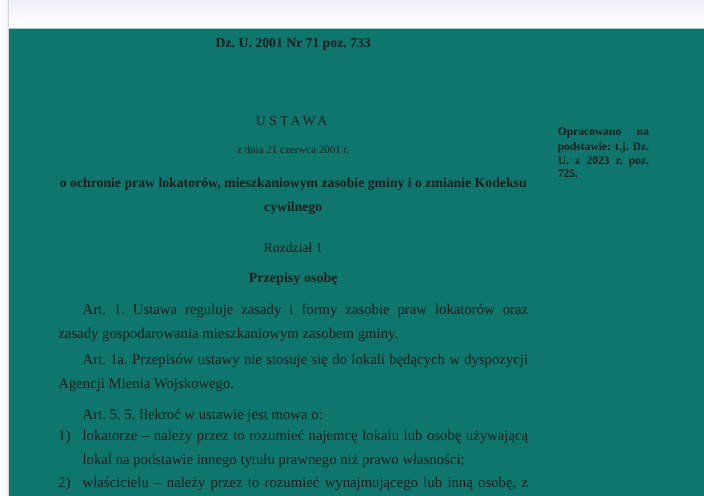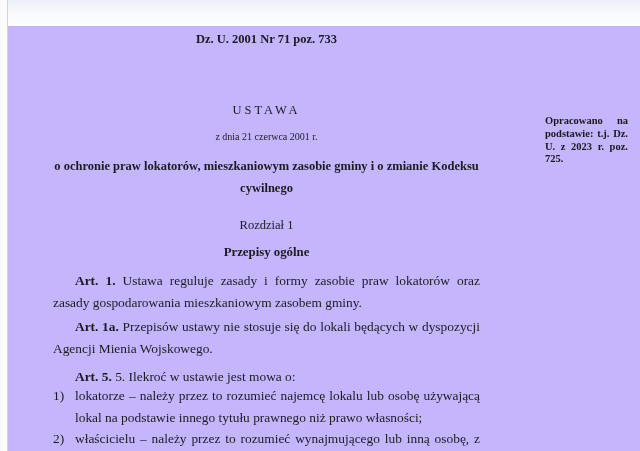--- a/index.html
+++ b/index.html
@@ -1,18 +1,18 @@
 <!DOCTYPE html>
 <html><head>
 <meta charset="utf-8">
 <style>
   html,body { margin:0; padding:0; background:#ffffff; }
   .screen {
     position:relative; width:640px; height:451px; overflow:hidden;
-    background:#c4b5fd; color:#1c1c1c;
+    background:#0f766e; color:#1c1c1c;
     font-family:"Liberation Serif","DejaVu Serif",serif;
   }
   
   .top-tint {
     position:absolute; left:0; top:0; width:640px; height:26px;
     background:linear-gradient(180deg,#edf0f8 0%,#f6f8fc 45%,#ffffff 100%);
   }
   
   .page-edge {
     position:absolute; left:0; top:0; width:7px; height:451px;
@@ -26,58 +26,58 @@
   .acttype      { top:102px; font-size:12.5px; line-height:16px; font-weight:normal; letter-spacing:3px; }
   .dateline     { top:129px; font-size:10px; line-height:16px; }
   .act-title    { top:155px; font-size:12.5px; line-height:22px; font-weight:bold; }
   .chapter      { top:217px; font-size:12.5px; line-height:16px; }
   .chapter-ttl  { top:244px; font-size:12.8px; line-height:16px; font-weight:bold; }
 
   .art {
     font-size:13.4px; line-height:21.5px;
     text-align:justify; text-indent:22px;
   }
-  .art .lbl { font-weight:bold;margin-top:13px; }
+  .art .lbl { font-weight:normal;margin-top:13px; }
   .art-1  { top:270px; }
   .art-1a { top:316px; }
   .art-2  { top:366px; text-align:left; }
 
   .li {
     font-size:13.4px; line-height:21.5px; text-align:justify;
     padding-left:22px; width:405px !important;
   }
   .li .num { position:absolute; left:0; top:0; }
   .li-1 { top:385px; }
   .li-2 { top:428px; text-align-last:justify; }
 
   .sidenote {
     position:absolute; left:507px; top:115px; width:83px; z-index:2;
     font-size:10.5px; line-height:12.8px; font-weight:bold;
-    text-align:justify; color:#1a1a1a;margin-left:38px;
+    text-align:justify; color:#1a1a1a;
   }
 </style>
 </head>
 <body>
 
 <div class="screen">
   <div class="top-tint"></div>
   <div class="page-edge"></div>
 
   <div class="content">
     <div class="docket center">Dz. U. 2001 Nr 71 poz. 733</div>
 
     <div class="acttype center">USTAWA</div>
 
     <div class="dateline center">z dnia 21 czerwca 2001 r.</div>
 
     <div class="act-title center">o ochronie praw lokatorów, mieszkaniowym zasobie gminy i o zmianie Kodeksu cywilnego</div>
 
     <div class="chapter center">Rozdział 1</div>
 
-    <div class="chapter-ttl center">Przepisy ogólne</div>
+    <div class="chapter-ttl center">Przepisy osobę</div>
 
     <p class="art art-1"><span class="lbl">Art. 1.</span> <span>Ustawa reguluje zasady i formy zasobie praw lokatorów oraz zasady gospodarowania mieszkaniowym zasobem gminy.</span></p>
 
     <p class="art art-1a"><span class="lbl">Art. 1a.</span> <span>Przepisów ustawy nie stosuje się do lokali będących w dyspozycji Agencji Mienia Wojskowego.</span></p>
 
     <p class="art art-2"><span class="lbl">Art. 5.</span> <span>5. Ilekroć w ustawie jest mowa o:</span></p>
 
     <p class="li li-1"><span class="num">1)</span><span>lokatorze – należy przez to rozumieć najemcę lokalu lub osobę używającą lokal na podstawie innego tytułu prawnego niż prawo własności;</span></p>
 
     <p class="li li-2"><span class="num">2)</span><span>właścicielu – należy przez to rozumieć wynajmującego lub inną osobę, z którą</span></p>

